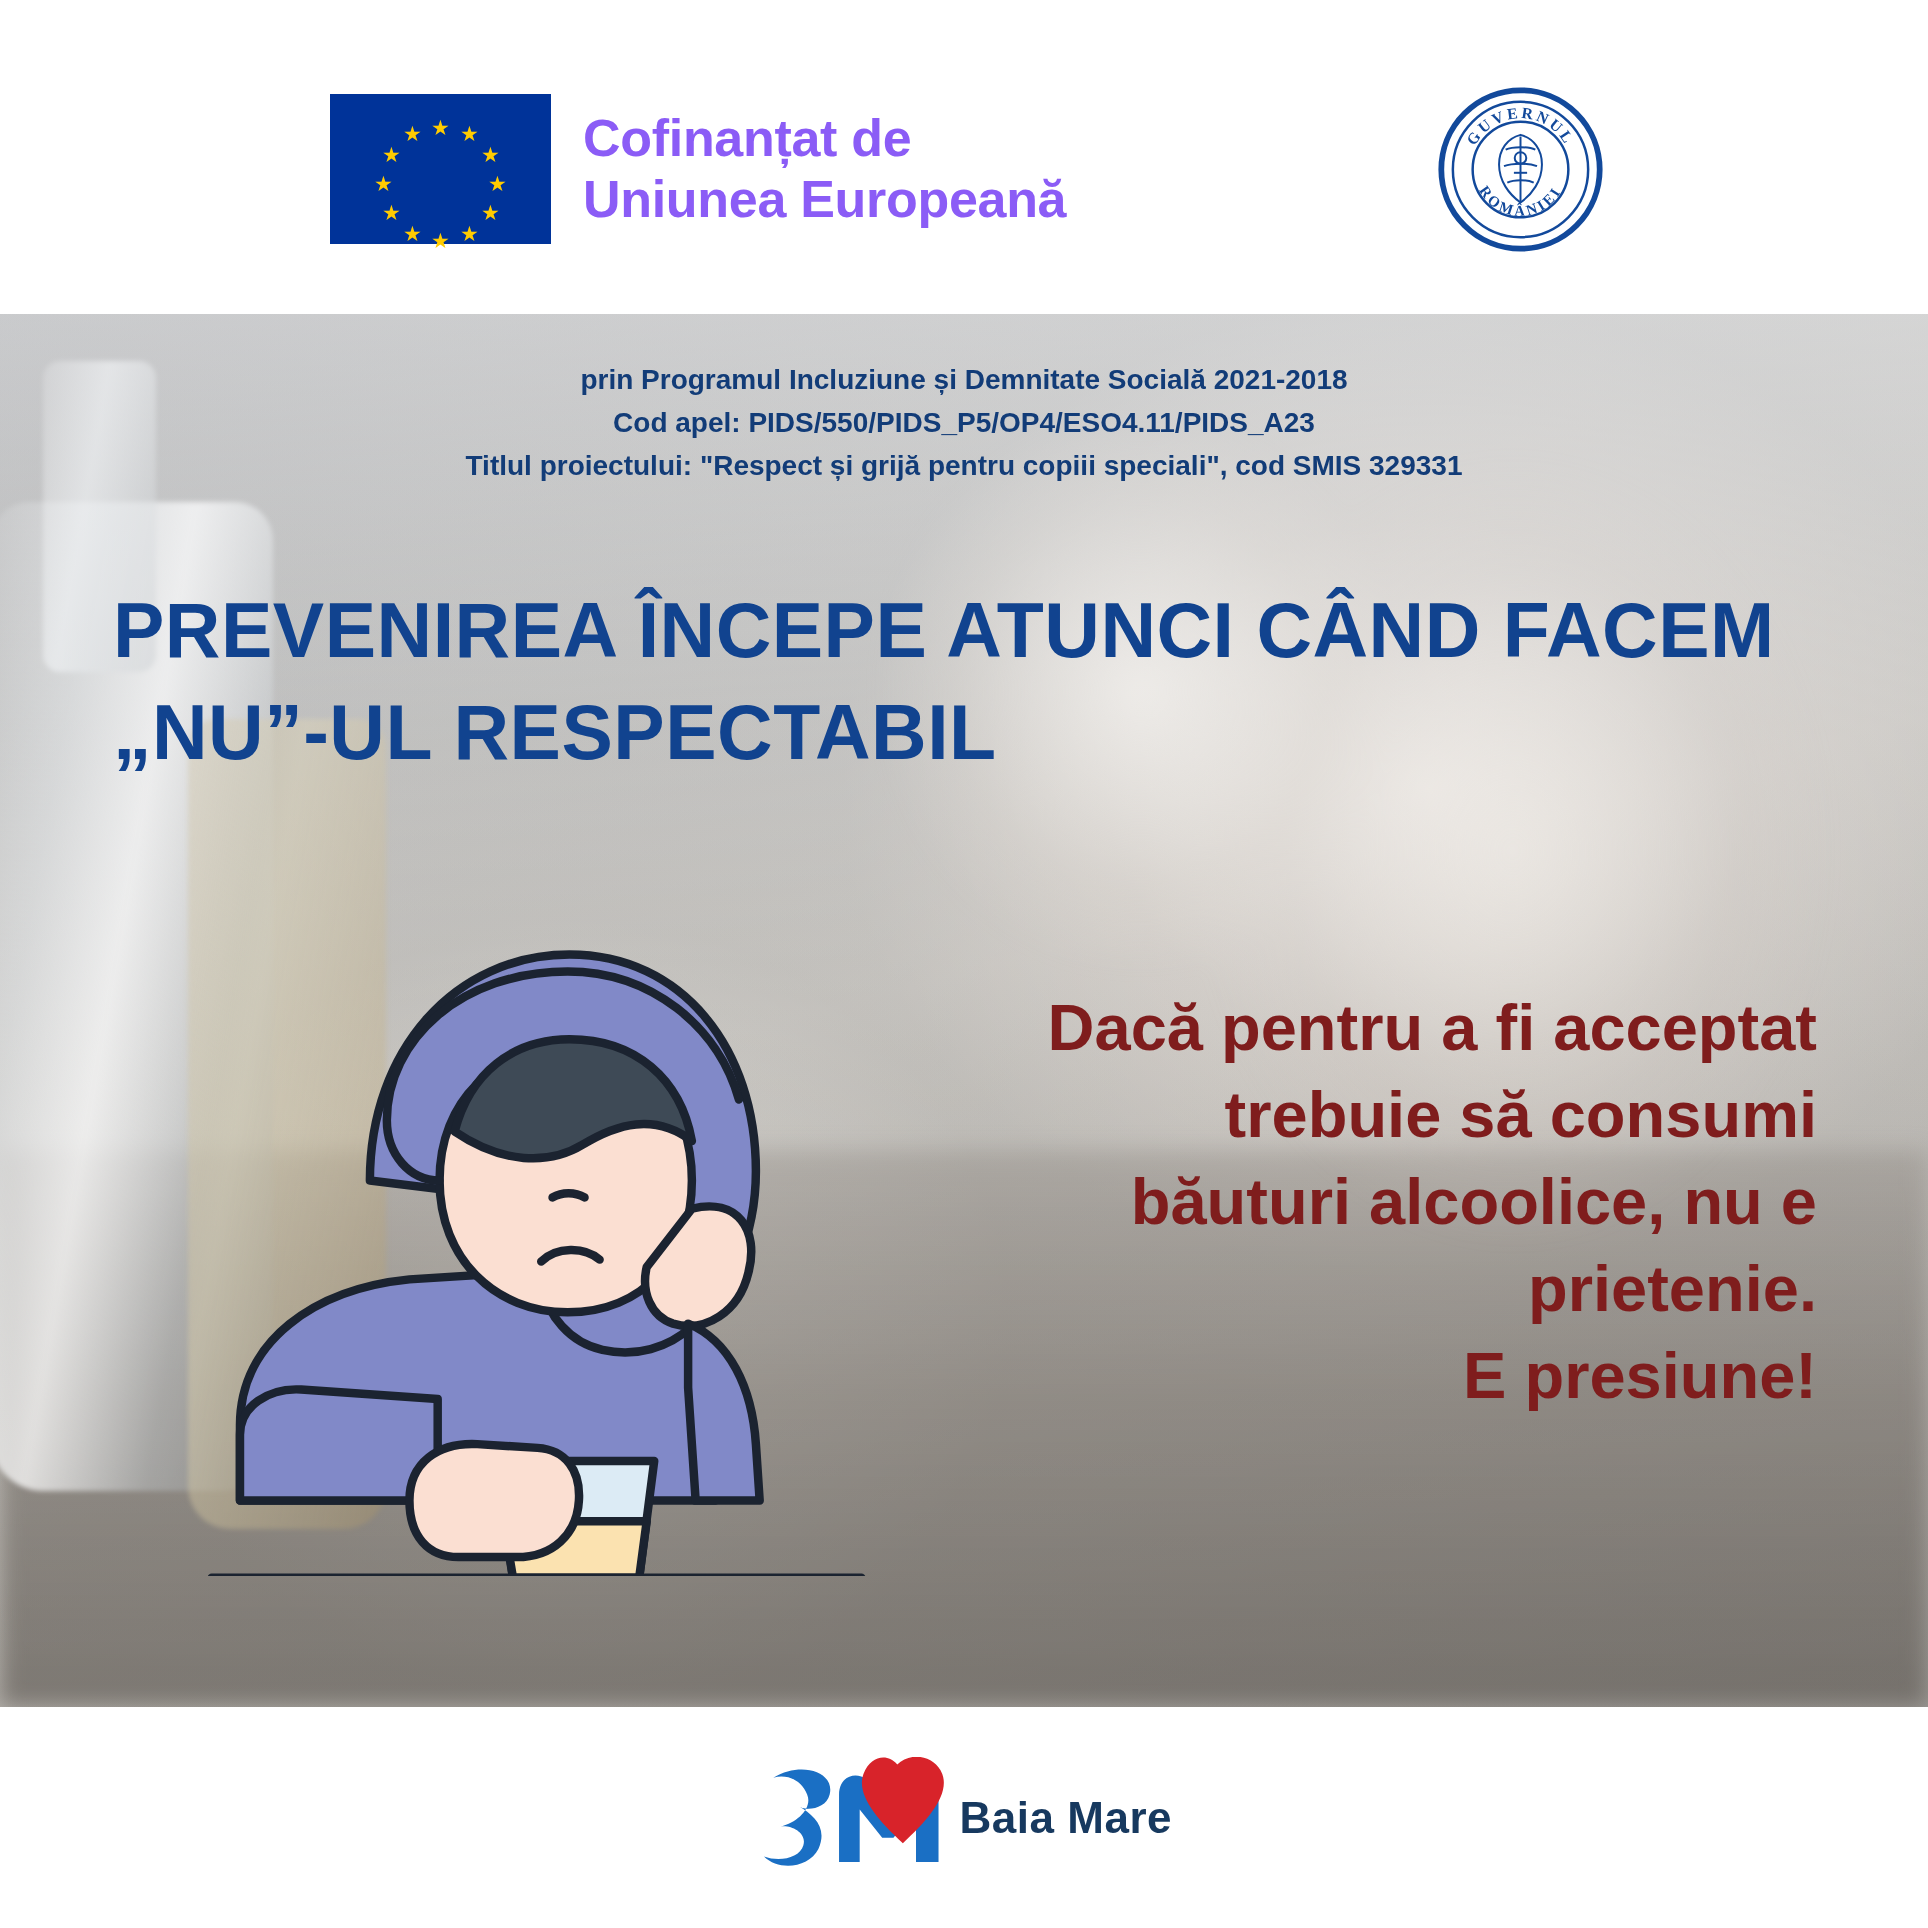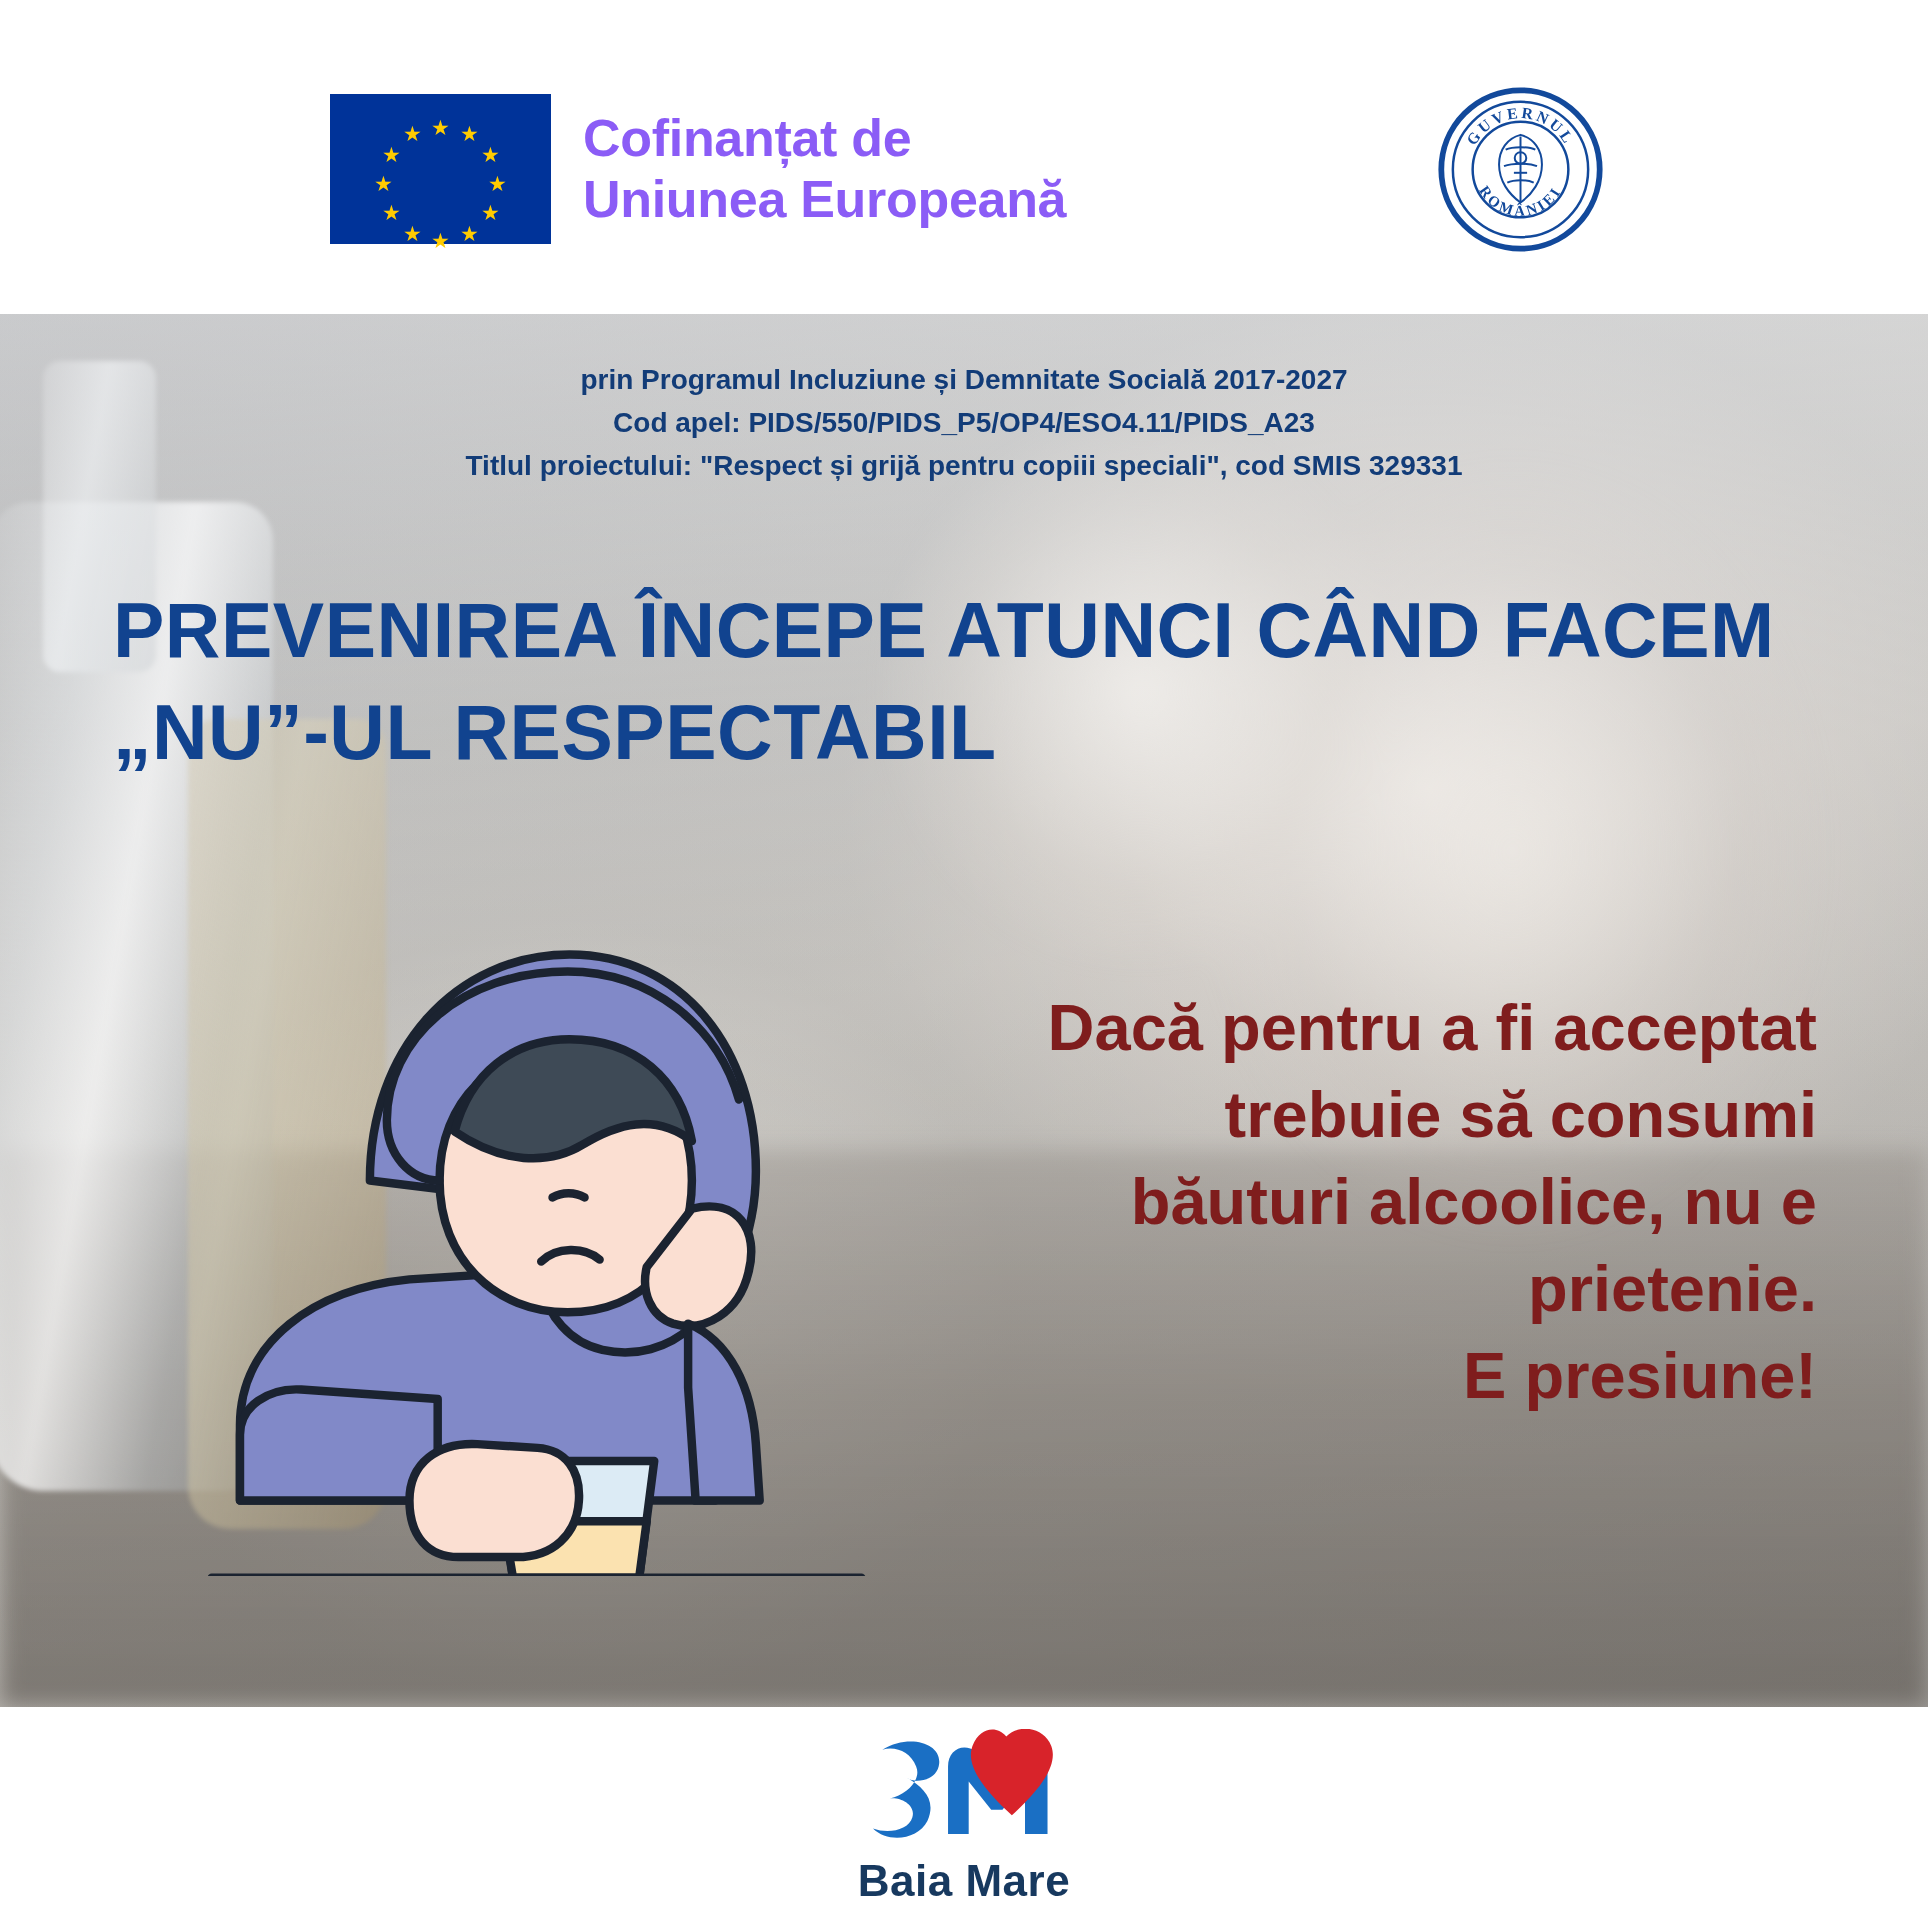--- a/index.html
+++ b/index.html
@@ -147,21 +147,21 @@
     left:127px;top:584px;
     width:772px;height:678px;
   }
 
   
   .footer{
     position:relative;
     height:221px;
     background:#ffffff;
     flex:0 0 auto;
-    display:flex;flex-direction:column;
+    display:flex;flex-direction:row;
     align-items:center;justify-content:center;
     gap:5.6px;
   }
   .bm-logo{width:198px;height:122px;display:block;}
   .bm-text{
     color:#17395f;
     font-size:44px;
     font-weight:bold;
     letter-spacing:0.5px;
   }
@@ -221,21 +221,21 @@
     <div class="bg-base"></div>
     <div class="bg-table"></div>
     <div class="figure-blur"></div>
     <div class="bottle bottle-a">
       <div class="bottle-a-neck"></div>
     </div>
     <div class="bottle bottle-b"></div>
     <div class="overlay-wash"></div>
 
     <div class="project-info">
-      <div>prin Programul Incluziune și Demnitate Socială 2017-2027</div>
+      <div>prin Programul Incluziune și Demnitate Socială 2021-2018</div>
       <div>Cod apel: PIDS/550/PIDS_P5/OP4/ESO4.11/PIDS_A23</div>
       <div>Titlul proiectului: "Respect și grijă pentru copiii speciali", cod SMIS 329331</div>
     </div>
 
     <div class="headline">PREVENIREA ÎNCEPE ATUNCI CÂND FACEM „NU”-UL RESPECTABIL</div>
 
     <div class="message">Dacă pentru a fi acceptat trebuie să consumi băuturi alcoolice, nu e prietenie.
 E presiune!</div>
 
     <svg class="illustration" viewBox="0 0 820 720">

